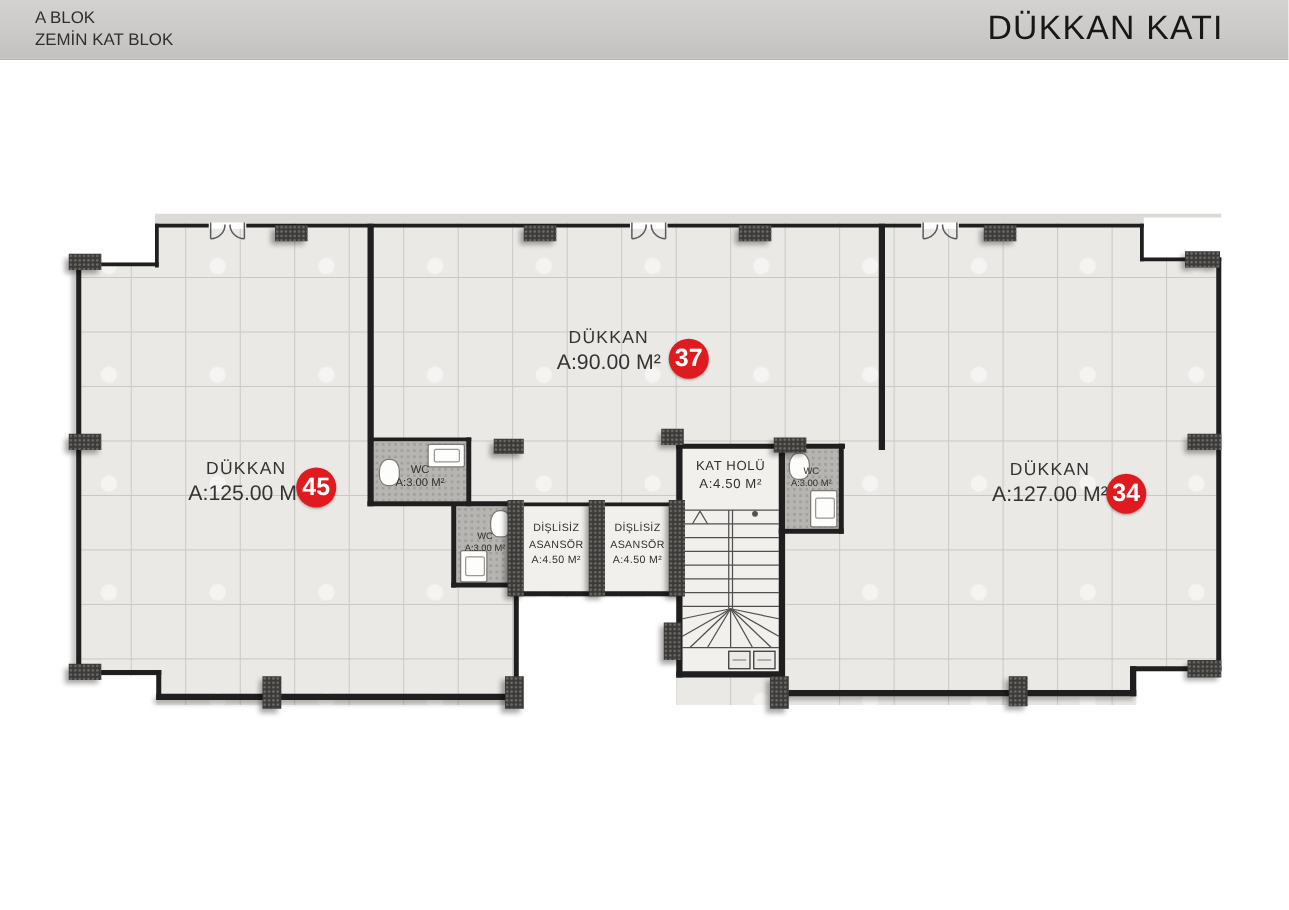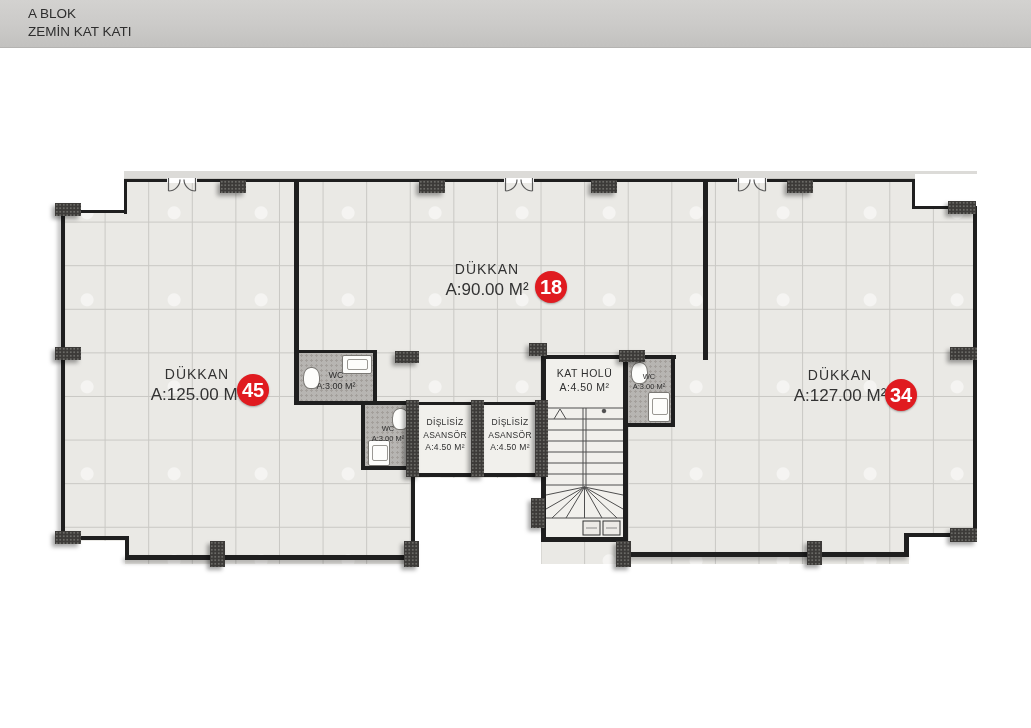--- a/index.html
+++ b/index.html
@@ -58,22 +58,23 @@
   .door-stroke{stroke:#5a5a5a;stroke-width:1.2;fill:none;}
   .band{position:absolute;background:#dcdbd8;}
 </style>
 </head>
 <body>
 <div id="stage">
 
   <div id="header">
     <div class="left">
       <div>A BLOK</div>
-      <div>ZEMİN KAT KATI</div>
+      <div>ZEMİN KAT BLOK</div>
     </div>
+    <div class="right">DÜKKAN KATI</div>
   </div>
 
   <div class="band" style="left:124px;top:171px;width:853px;height:8px"></div>
 
   <div id="floor"></div>
 
   <div class="notch" style="left:58px;top:174px;width:66px;height:36px"></div>
   <div class="notch" style="left:915px;top:174px;width:63px;height:32px"></div>
   <div class="notch" style="left:58px;top:541px;width:67px;height:26px"></div>
   <div class="notch" style="left:415px;top:478px;width:126px;height:88px"></div>
@@ -209,21 +210,21 @@
   <div class="lbl" style="left:117px;top:366px;width:160px">
     <div class="unit-name">DÜKKAN</div>
     <div class="unit-area">A:125.00 M²</div>
   </div>
   <div class="badge" style="left:237px;top:374px">45</div>
 
   <div class="lbl" style="left:417px;top:261px;width:140px">
     <div class="unit-name">DÜKKAN</div>
     <div class="unit-area">A:90.00 M²</div>
   </div>
-  <div class="badge" style="left:535px;top:271px">18</div>
+  <div class="badge" style="left:535px;top:271px">37</div>
 
   <div class="lbl" style="left:770px;top:367px;width:140px">
     <div class="unit-name">DÜKKAN</div>
     <div class="unit-area">A:127.00 M²</div>
   </div>
   <div class="badge" style="left:885px;top:379px">34</div>
 
   <div class="lbl room-lbl" style="left:304px;top:370px;width:64px">
     <div>WC</div>
     <div>A:3.00 M²</div>

